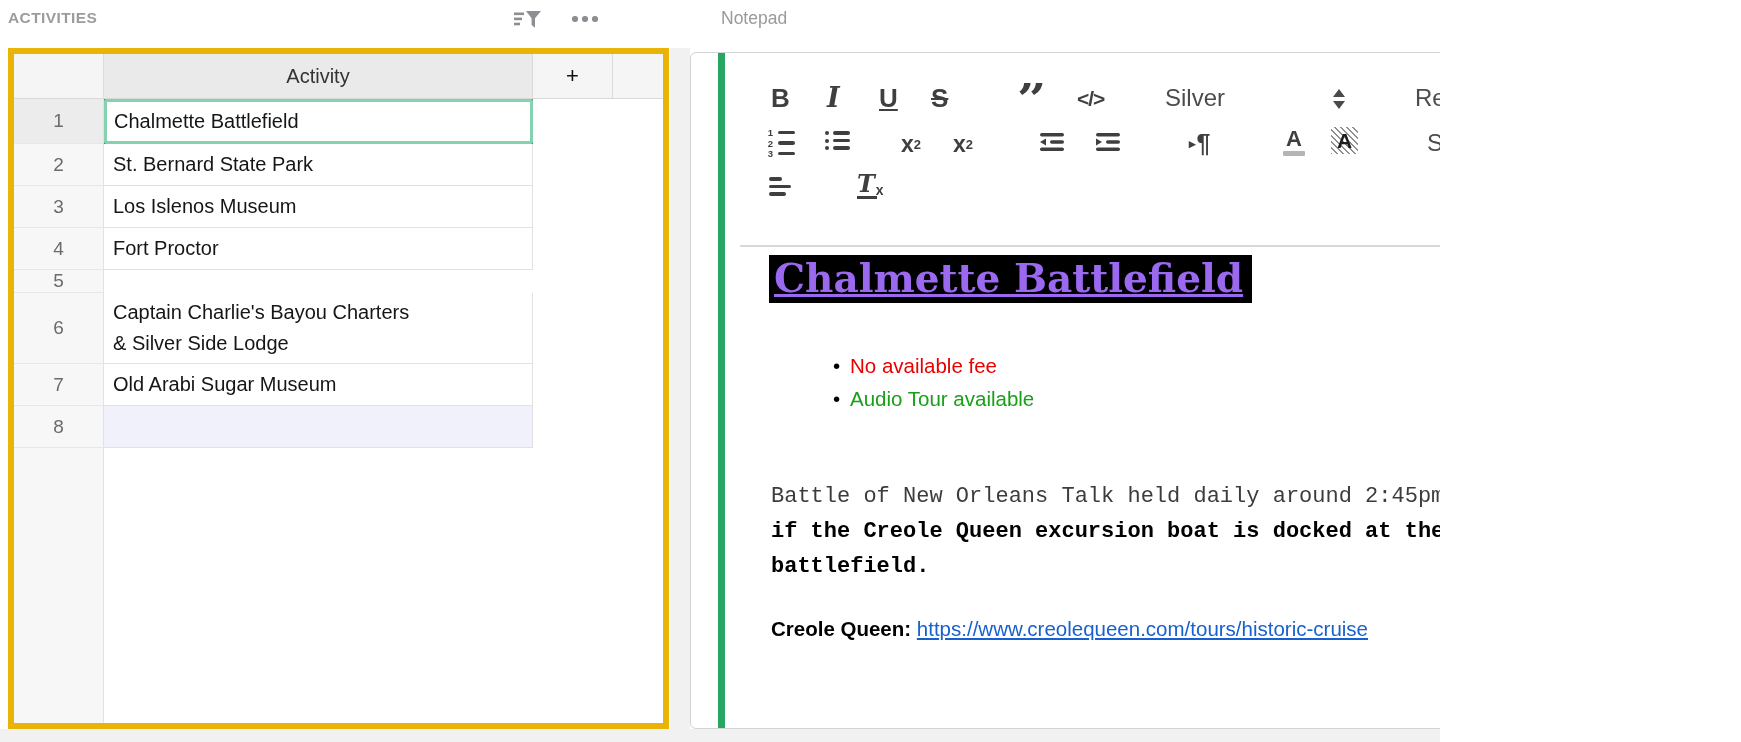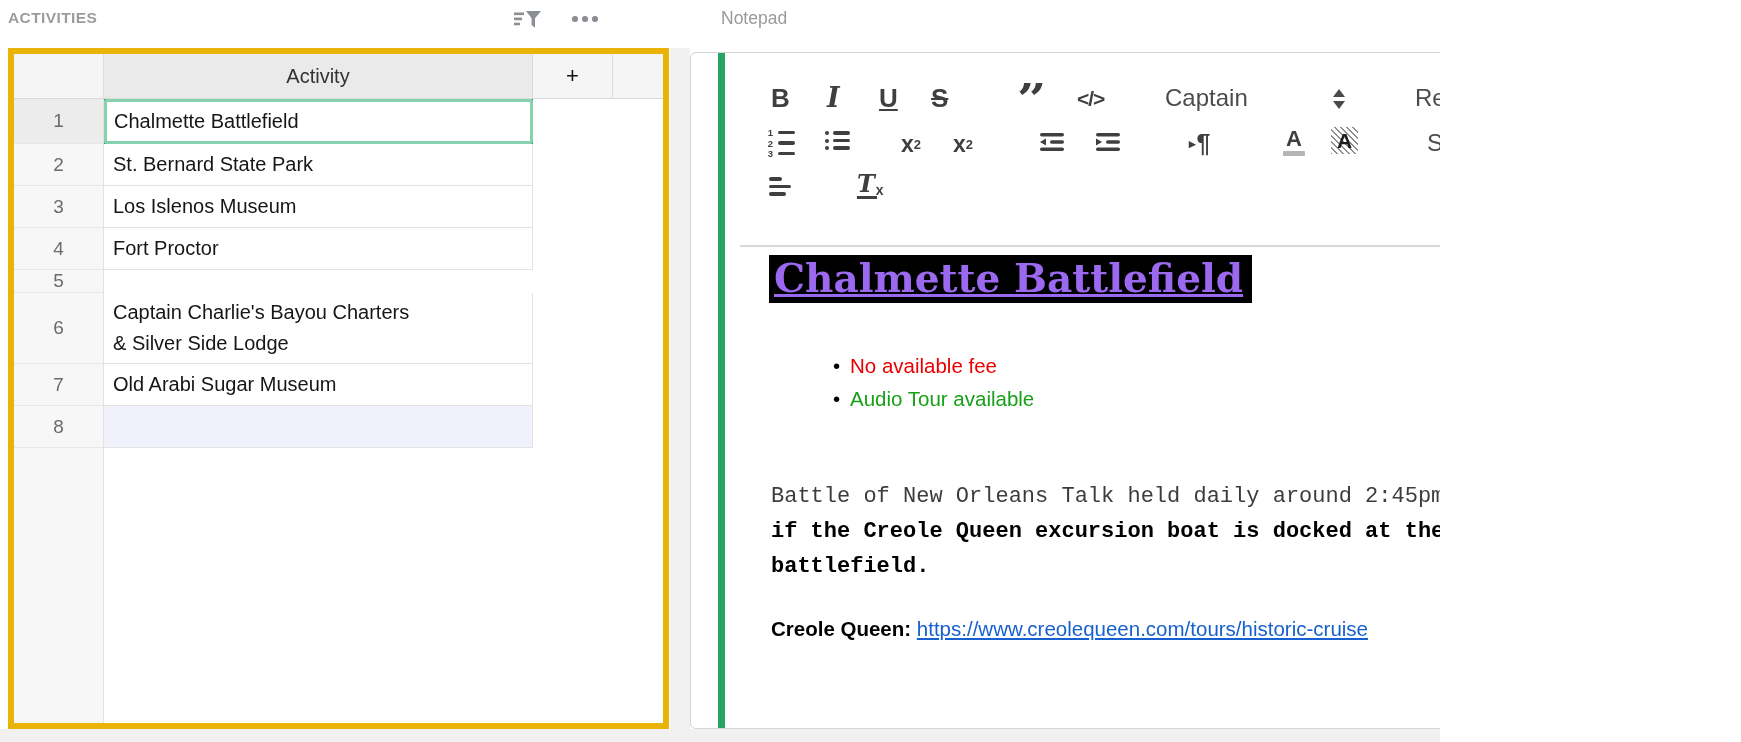--- a/index.html
+++ b/index.html
@@ -223,21 +223,21 @@
   <div class="card">
     <div class="green-bar" style="background: rgb(39, 165, 98);"></div>
 
     <button class="tb-item g-bold" style="left:80px;  top:30px;">B</button>
     <button class="tb-item g-italic" style="left:136px; top:29px;">I</button>
     <button class="tb-item g-under" style="left:188px; top:30px;">U</button>
     <button class="tb-item g-strike" style="left:240px; top:30px;">S</button>
     <button class="tb-item g-quote" style="left:326px; top:30px;">”</button>
     <button class="tb-item g-code" style="left:386px; top:34px;">&lt;/&gt;</button>
     <div class="tb-item" style="left:474px; top:31px;">
-      <span class="dd-label">Captain</span>
+      <span class="dd-label">Silver</span>
     </div>
     <span class="updown tb-item" style="left:642px; top:36px;">
         <i class="up"></i>
         <i class="dn"></i>
       </span>
     <div class="tb-item" style="left:724px; top:31px;">
       <span class="dd-label">Regular</span>
     </div>
     <span class="updown tb-item" style="left:872px; top:36px;">
         <i class="up"></i>

